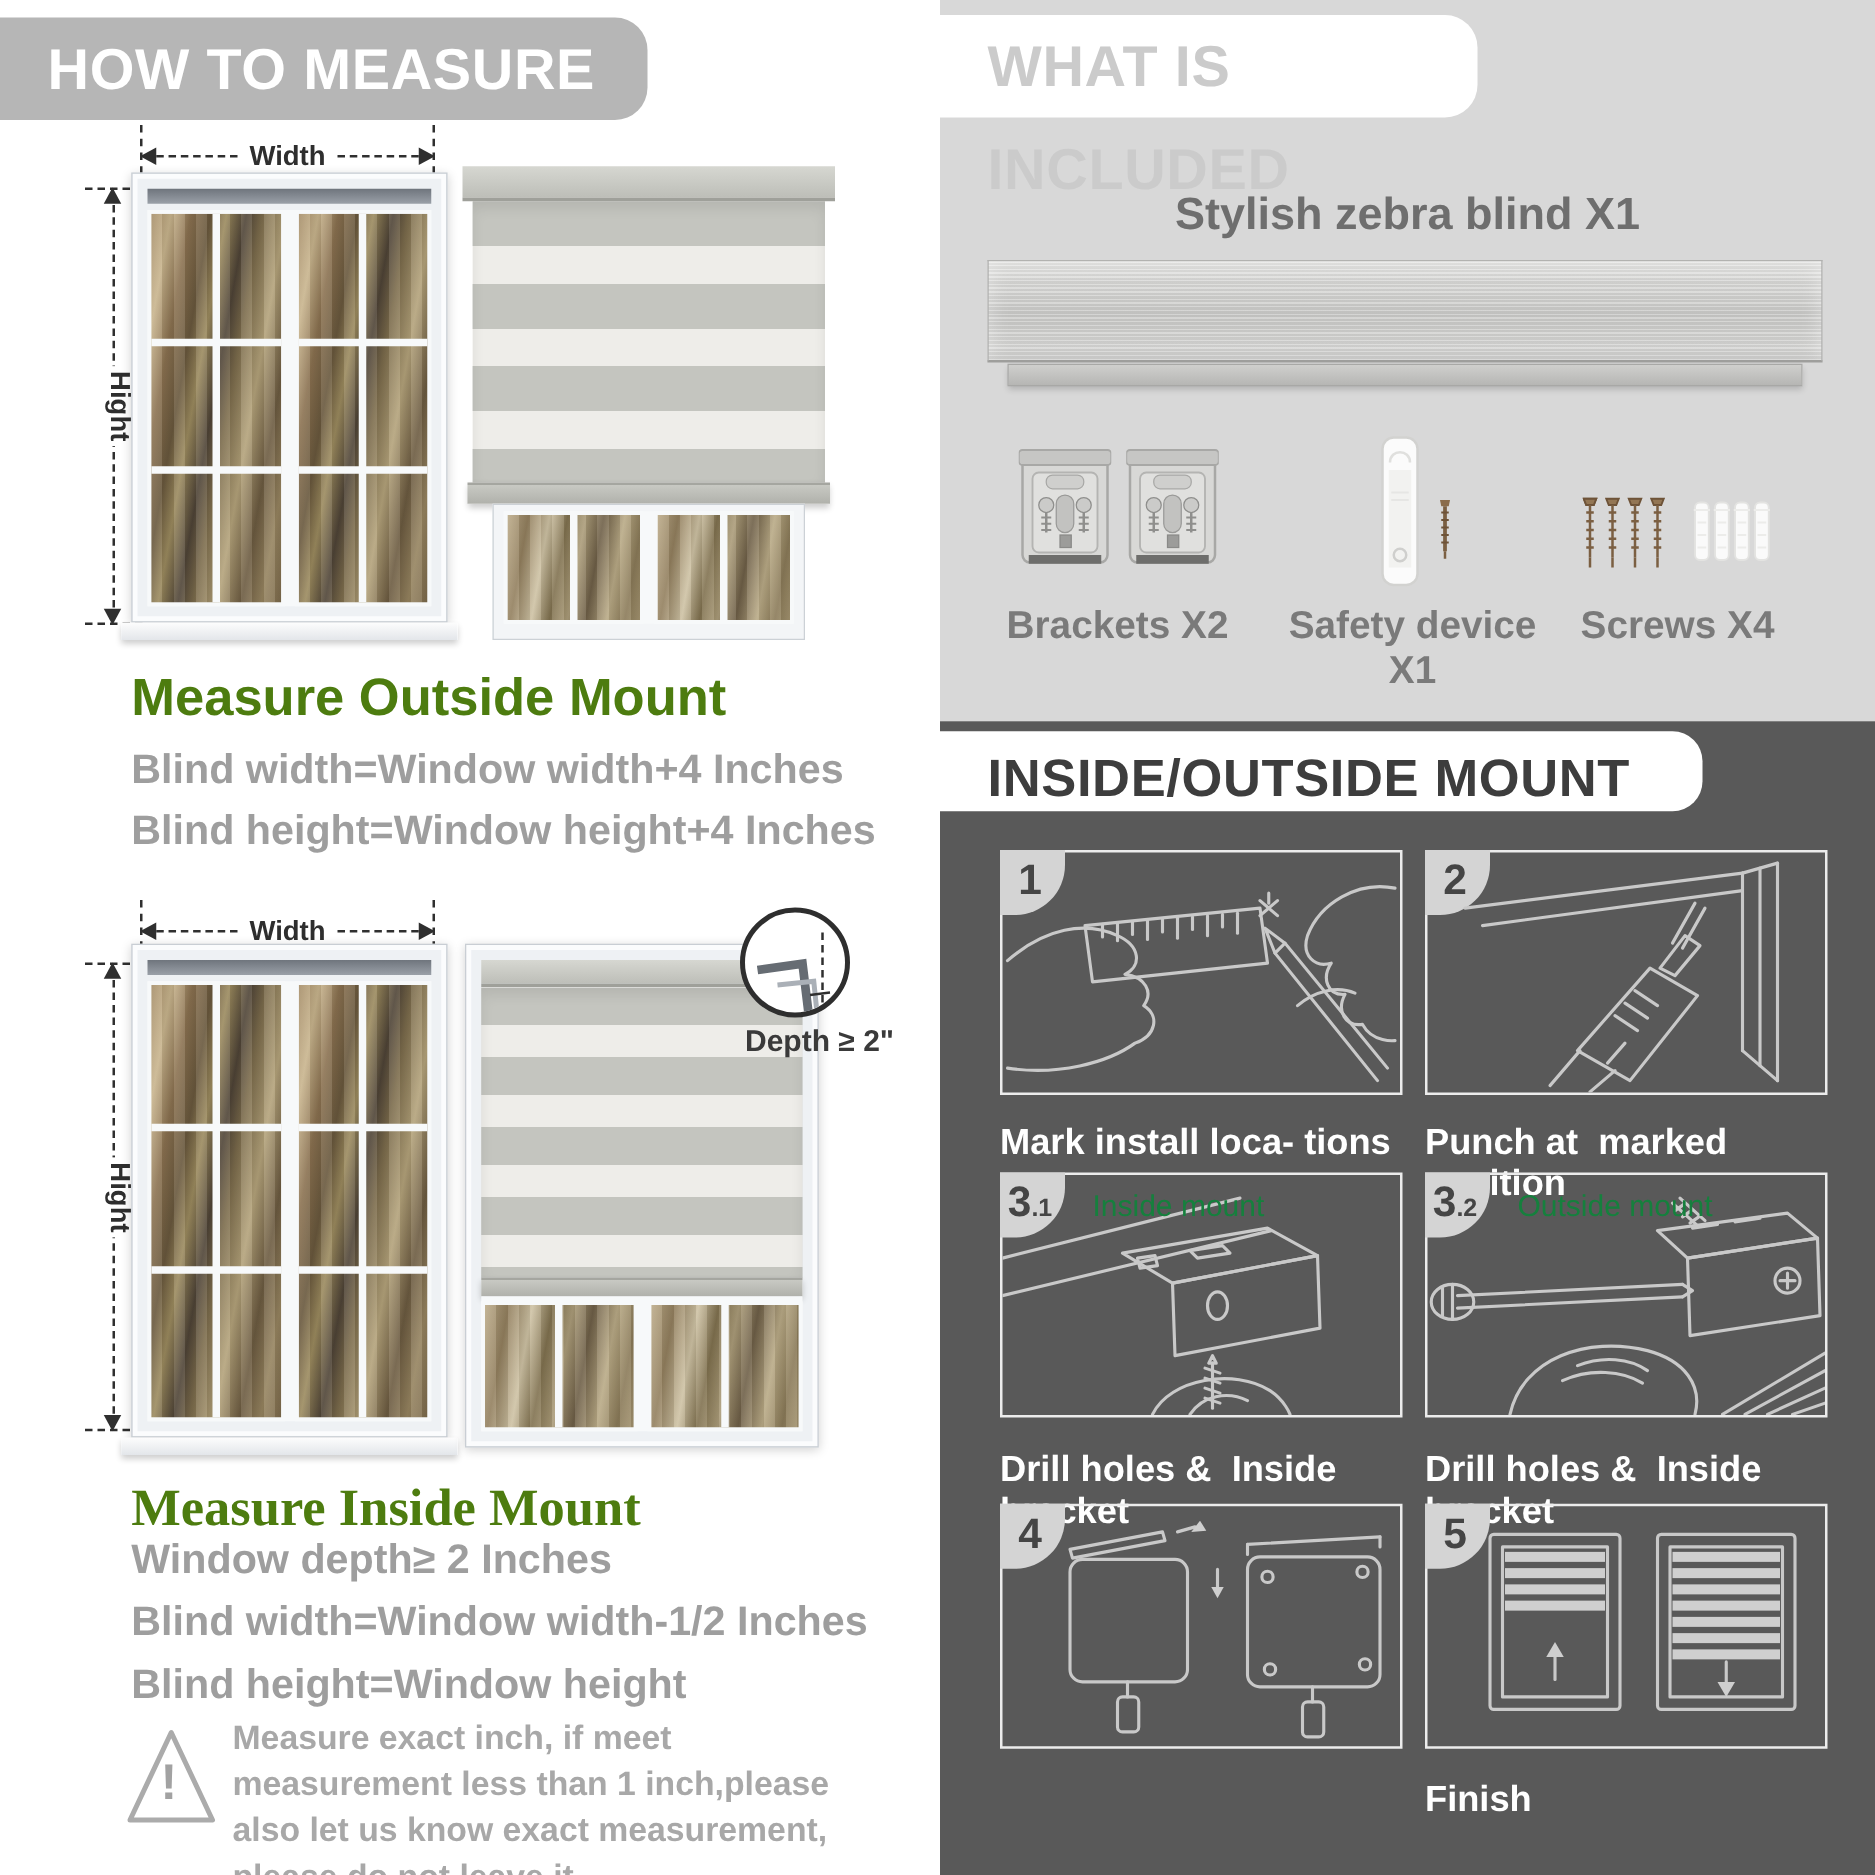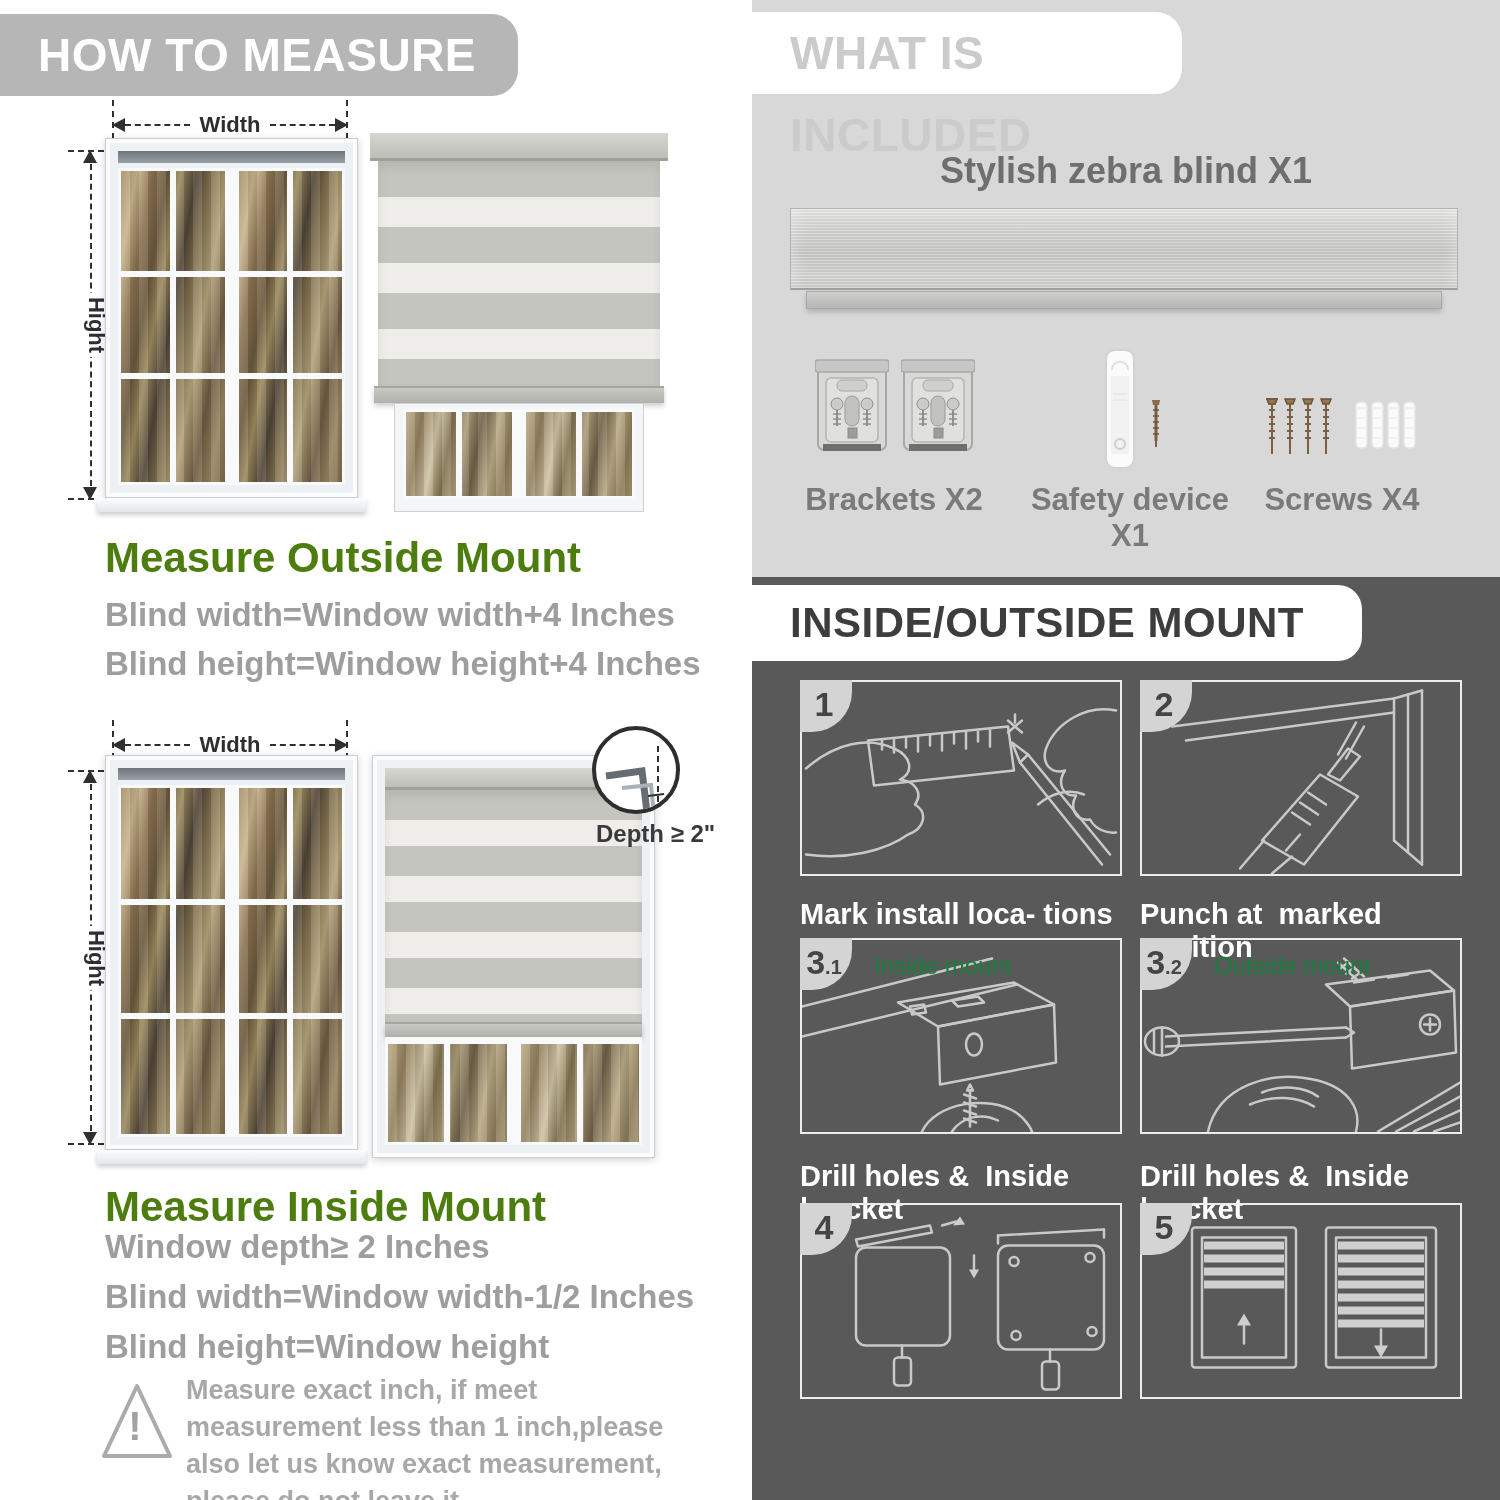--- a/index.html
+++ b/index.html
@@ -7,21 +7,21 @@
   #stage{position:relative;width:1500px;height:1500px;background:#ffffff;overflow:hidden;
          font-family:"Liberation Sans",sans-serif;}
   .abs{position:absolute;}
 
   
   .hdr{font-weight:bold;letter-spacing:.5px;}
   .hdr-left{left:0;top:14px;width:518px;height:82px;background:#b6b6b6;border-radius:0 26px 26px 0;
             color:#ffffff;font-size:46px;line-height:82px;padding-left:38px;}
   .hdr-included{left:752px;top:12px;width:430px;height:82px;background:#ffffff;border-radius:0 26px 26px 0;
             color:#cbcbcb;font-size:46px;line-height:82px;padding-left:38px;}
-  .hdr-mount{left:752px;top:585px;width:610px;height:76px;background:#ffffff;border-radius:0 24px 24px 0;
+  .hdr-mount{left:752px;top:585px;width:610px;height:64px;background:#ffffff;border-radius:0 24px 24px 0;
             color:#3d3d3d;font-size:42px;line-height:76px;padding-left:38px;}
 
   
   .panel-light{left:752px;top:0;width:748px;height:577px;background:#d8d8d8;}
   .panel-dark{left:752px;top:577px;width:748px;height:923px;background:#595959;}
 
   
   .w-arrow{height:26px;display:flex;align-items:center;}
   .w-arrow .dash{flex:1;border-top:2px dashed #2f2f2f;height:0;}
   .w-arrow .lab{padding:0 10px;font-size:22px;font-weight:bold;color:#2e2e2e;}
@@ -213,21 +213,21 @@
   <div class="abs depth-circle" style="left:592px;top:726px;width:88px;height:88px;">
     <svg viewBox="0 0 88 88" width="88" height="88">
       <path d="M10,46 L46,41 L51,82" fill="none" stroke="#666c73" stroke-width="7"></path>
       <path d="M26,58 L55,55 L58,84" fill="none" stroke="#aab0b7" stroke-width="4"></path>
       <path d="M62,16 L62,82" fill="none" stroke="#2f2f2f" stroke-width="2" stroke-dasharray="6 4"></path>
       <path d="M52,66 l16,-2" fill="none" stroke="#2f2f2f" stroke-width="2"></path>
     </svg>
   </div>
   <div class="abs depth-lab" style="left:596px;top:820px;">Depth ≥ 2"</div>
 
-  <div class="abs sec-title" style="left:105px;top:1183px;">Measure Inside Mount</div>
+  <div class="abs sec-title" style="left:105px;top:1183px;font-family:Liberation Serif, serif;">Measure Inside Mount</div>
   <div class="abs formula" style="left:105px;top:1228px;">Window depth≥ 2 Inches</div>
   <div class="abs formula" style="left:105px;top:1278px;">Blind width=Window width-1/2 Inches</div>
   <div class="abs formula" style="left:105px;top:1328px;">Blind height=Window height</div>
 
   <div class="abs" style="left:100px;top:1378px;width:74px;height:86px;">
     <svg viewBox="0 0 74 86" width="74" height="86">
       <path d="M37,8 L70,78 L4,78 Z" fill="none" stroke="#ababab" stroke-width="4" stroke-linejoin="round"></path>
     </svg>
     <div class="warn-bang">!</div>
   </div>
@@ -475,14 +475,15 @@
       <rect class="fill" x="196" y="49" width="86" height="8"></rect>
       <rect class="fill" x="196" y="62" width="86" height="8"></rect>
       <rect class="fill" x="196" y="75" width="86" height="8"></rect>
       <rect class="fill" x="196" y="88" width="86" height="8"></rect>
       <rect class="fill" x="196" y="101" width="86" height="8"></rect>
       <rect class="fill" x="196" y="114" width="86" height="8"></rect>
       <path d="M239,124 l0,16" stroke-width="4"></path>
         <polygon class="fill" points="232,140 246,140 239,152"></polygon>
     </svg>
   </div>
+  <div class="step-caption" style="left:1140px;top:1424px;">Finish</div>
 
 </div>
 
 </body></html>

